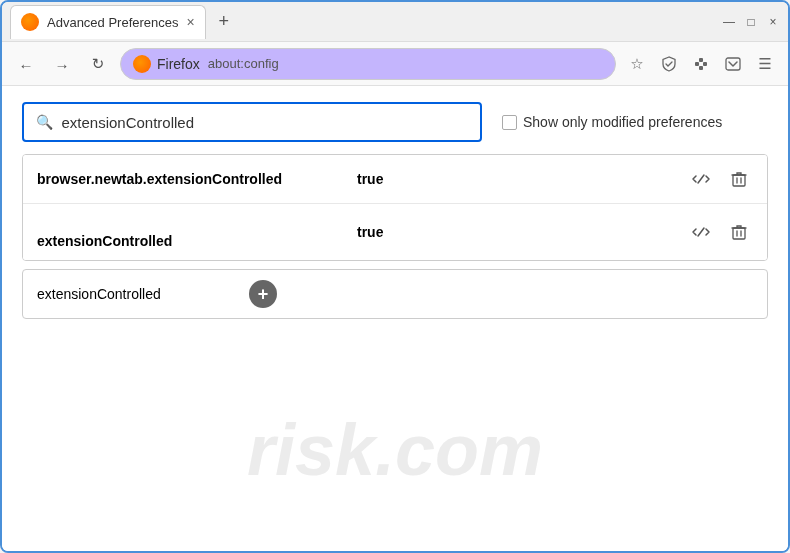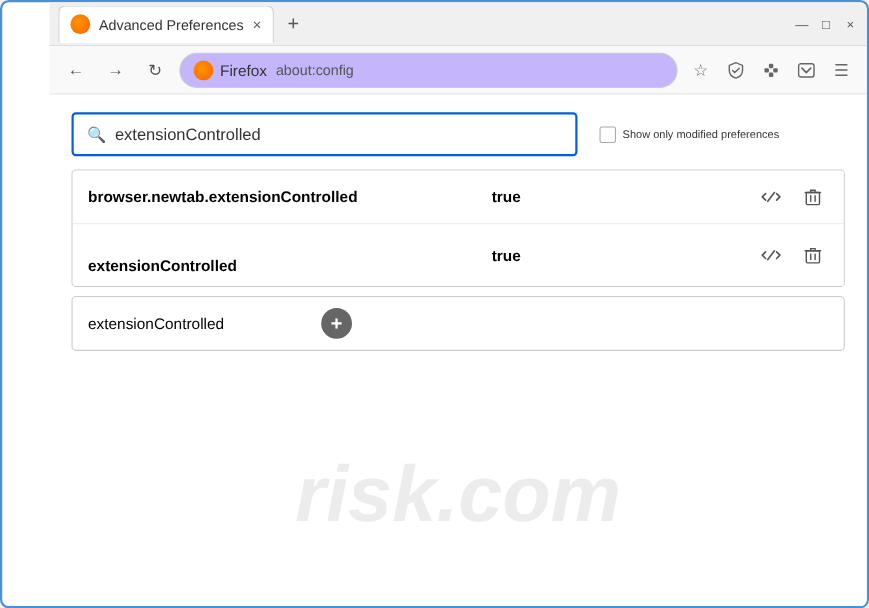--- a/index.html
+++ b/index.html
@@ -14,21 +14,20 @@
     
     .browser-window {
       width: 790px;
       height: 553px;
       border: 2px solid #4a90d9;
       border-radius: 8px;
       overflow: hidden;
       background: #fff;
       display: flex;
       flex-direction: column;
-      padding-left: 43px;
     }
 
     
     .title-bar {
       background: #f0f0f0;
       height: 40px;
       display: flex;
       align-items: center;
       padding: 0 8px;
       border-bottom: 1px solid #ddd;
@@ -168,21 +167,21 @@
       border: none;
       outline: none;
       font-size: 15px;
       color: #333;
       flex: 1;
     }
     .checkbox-label {
       display: flex;
       align-items: center;
       gap: 6px;
-      font-size: 10px;
+      font-size: 14px;
       color: #333;
       white-space: nowrap;
     }
     .checkbox-box {
       width: 15px;
       height: 15px;
       border: 1px solid #aaa;
       background: #fff;
       border-radius: 2px;
     }
@@ -210,21 +209,20 @@
       font-weight: bold;
       color: #000;
       flex: 0 0 320px;
       line-height: 1.3;
     }
     .pref-value {
       font-size: 14px;
       font-weight: bold;
       color: #000;
       flex: 1;
-      margin-left: 47px;
     }
     .pref-actions {
       display: flex;
       gap: 10px;
       align-items: center;
     }
     .pref-btn {
       width: 28px;
       height: 28px;
       display: flex;

